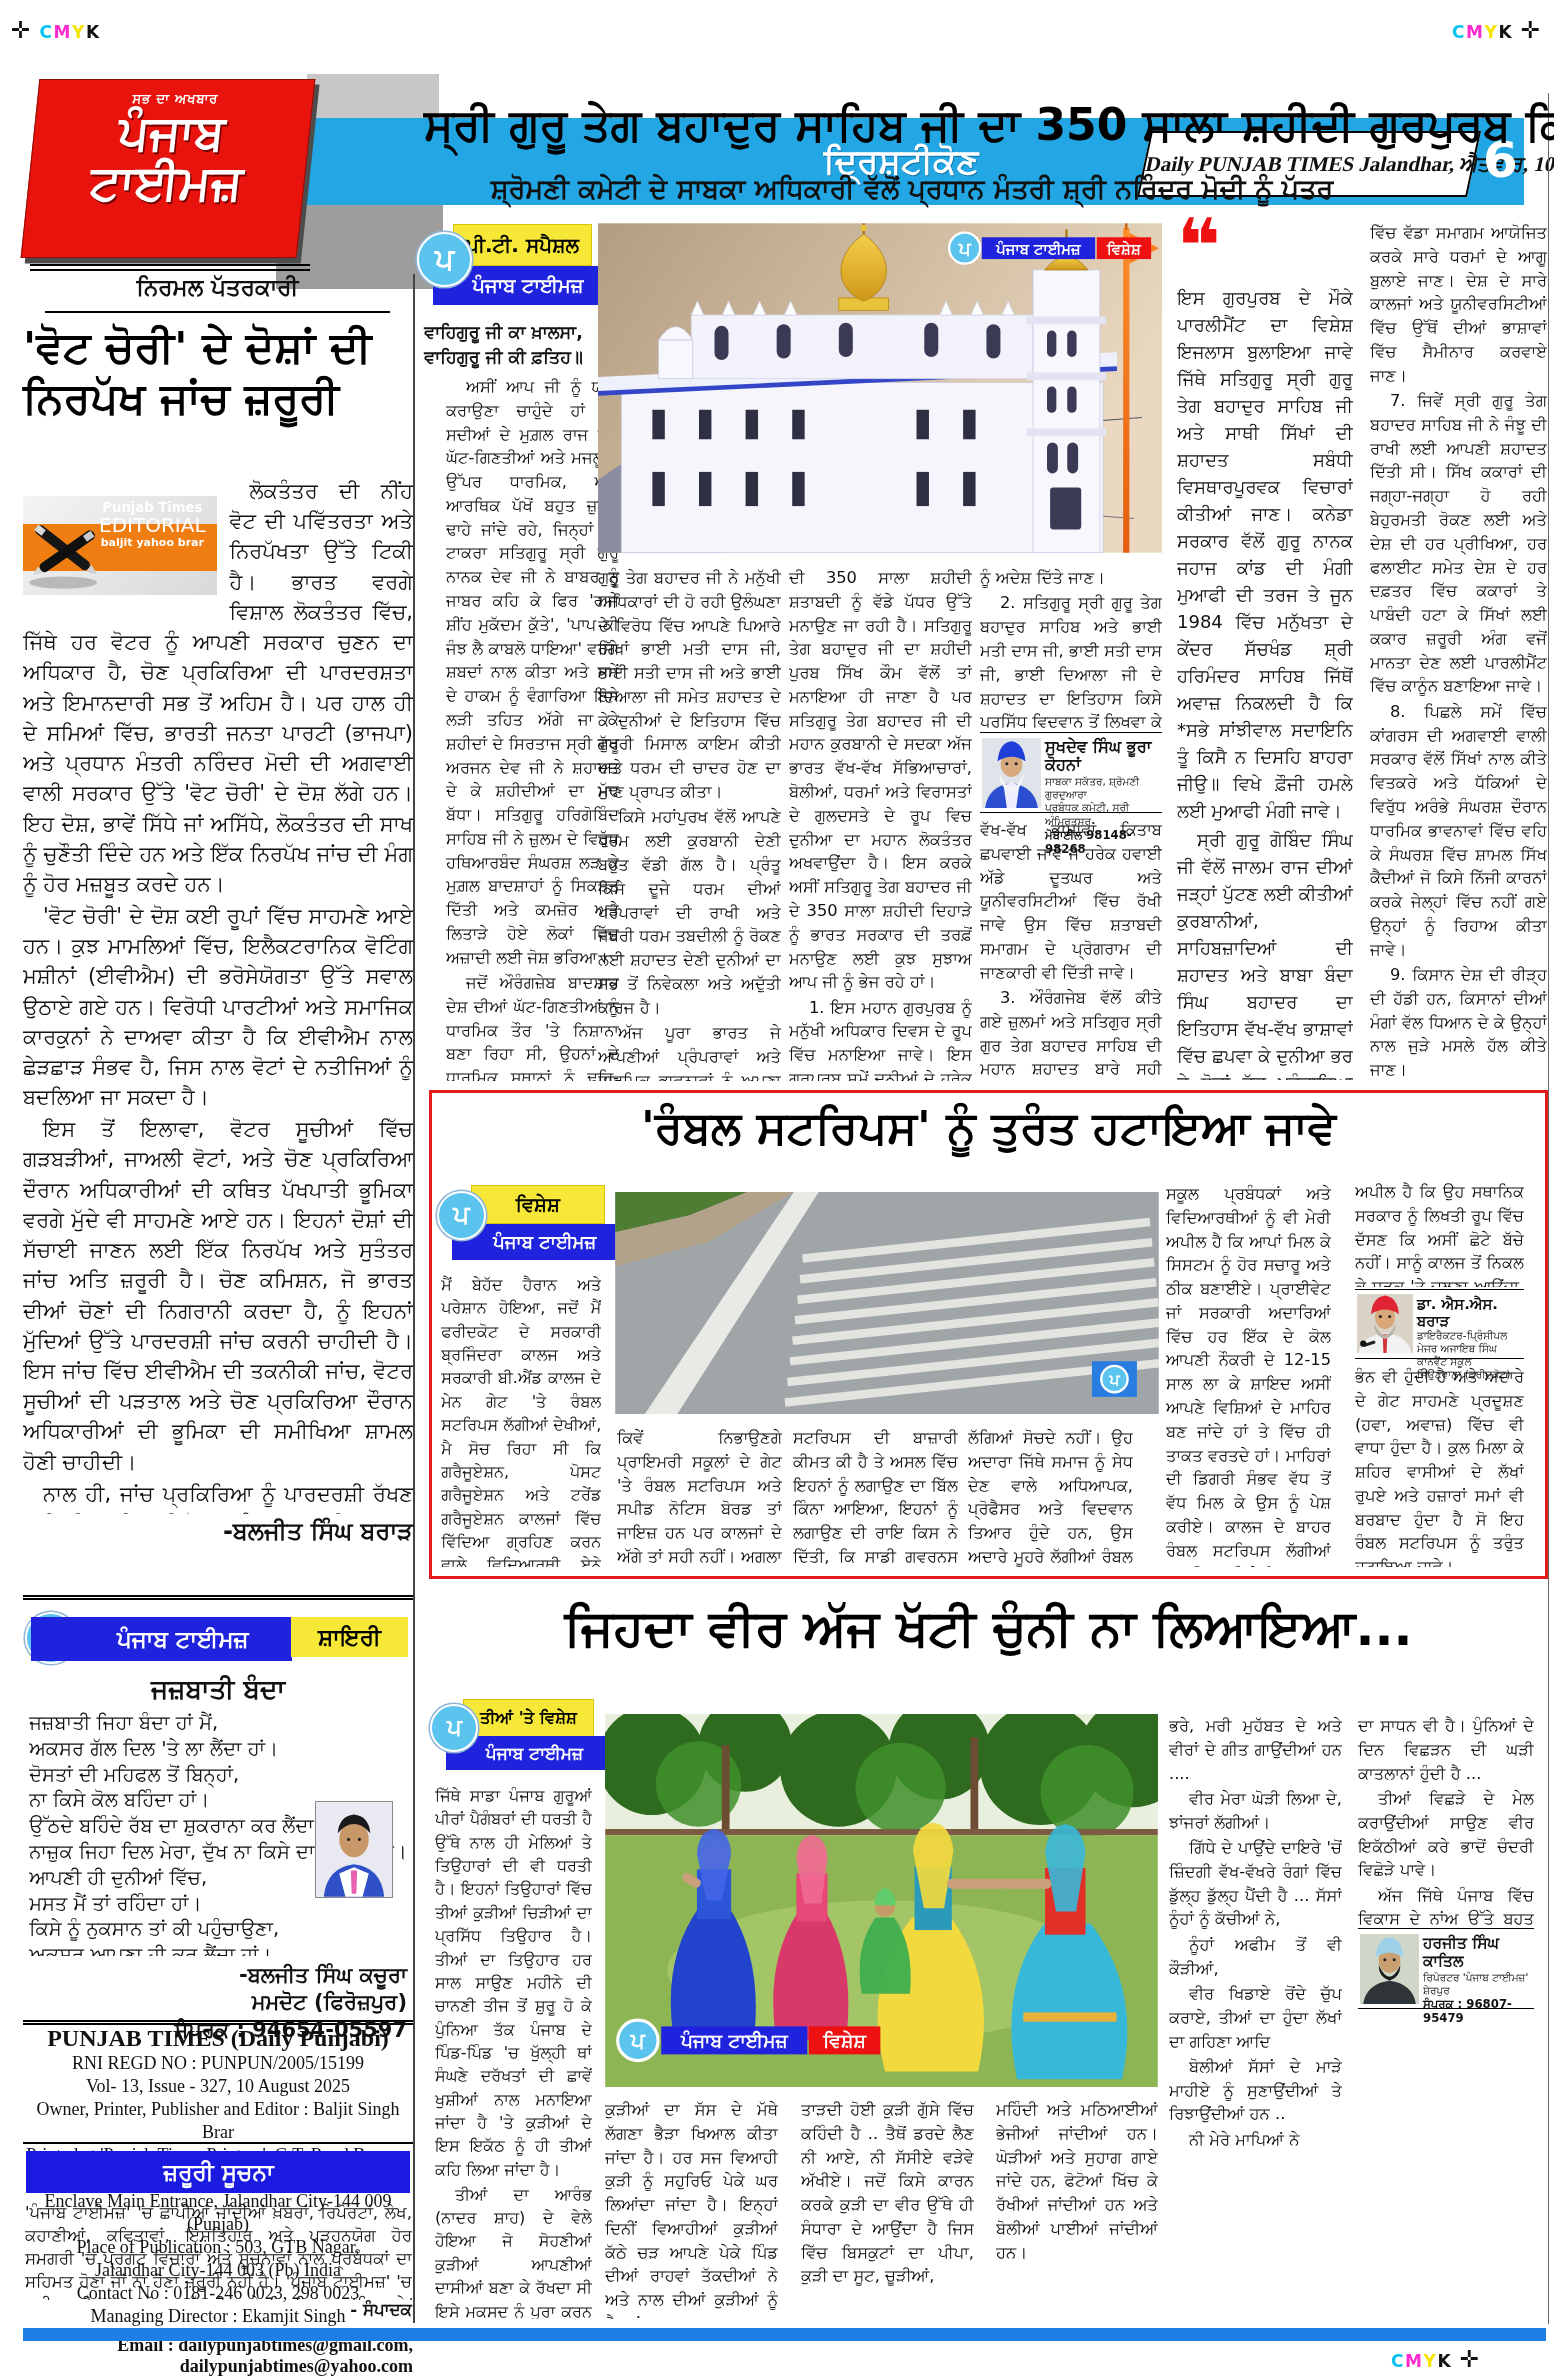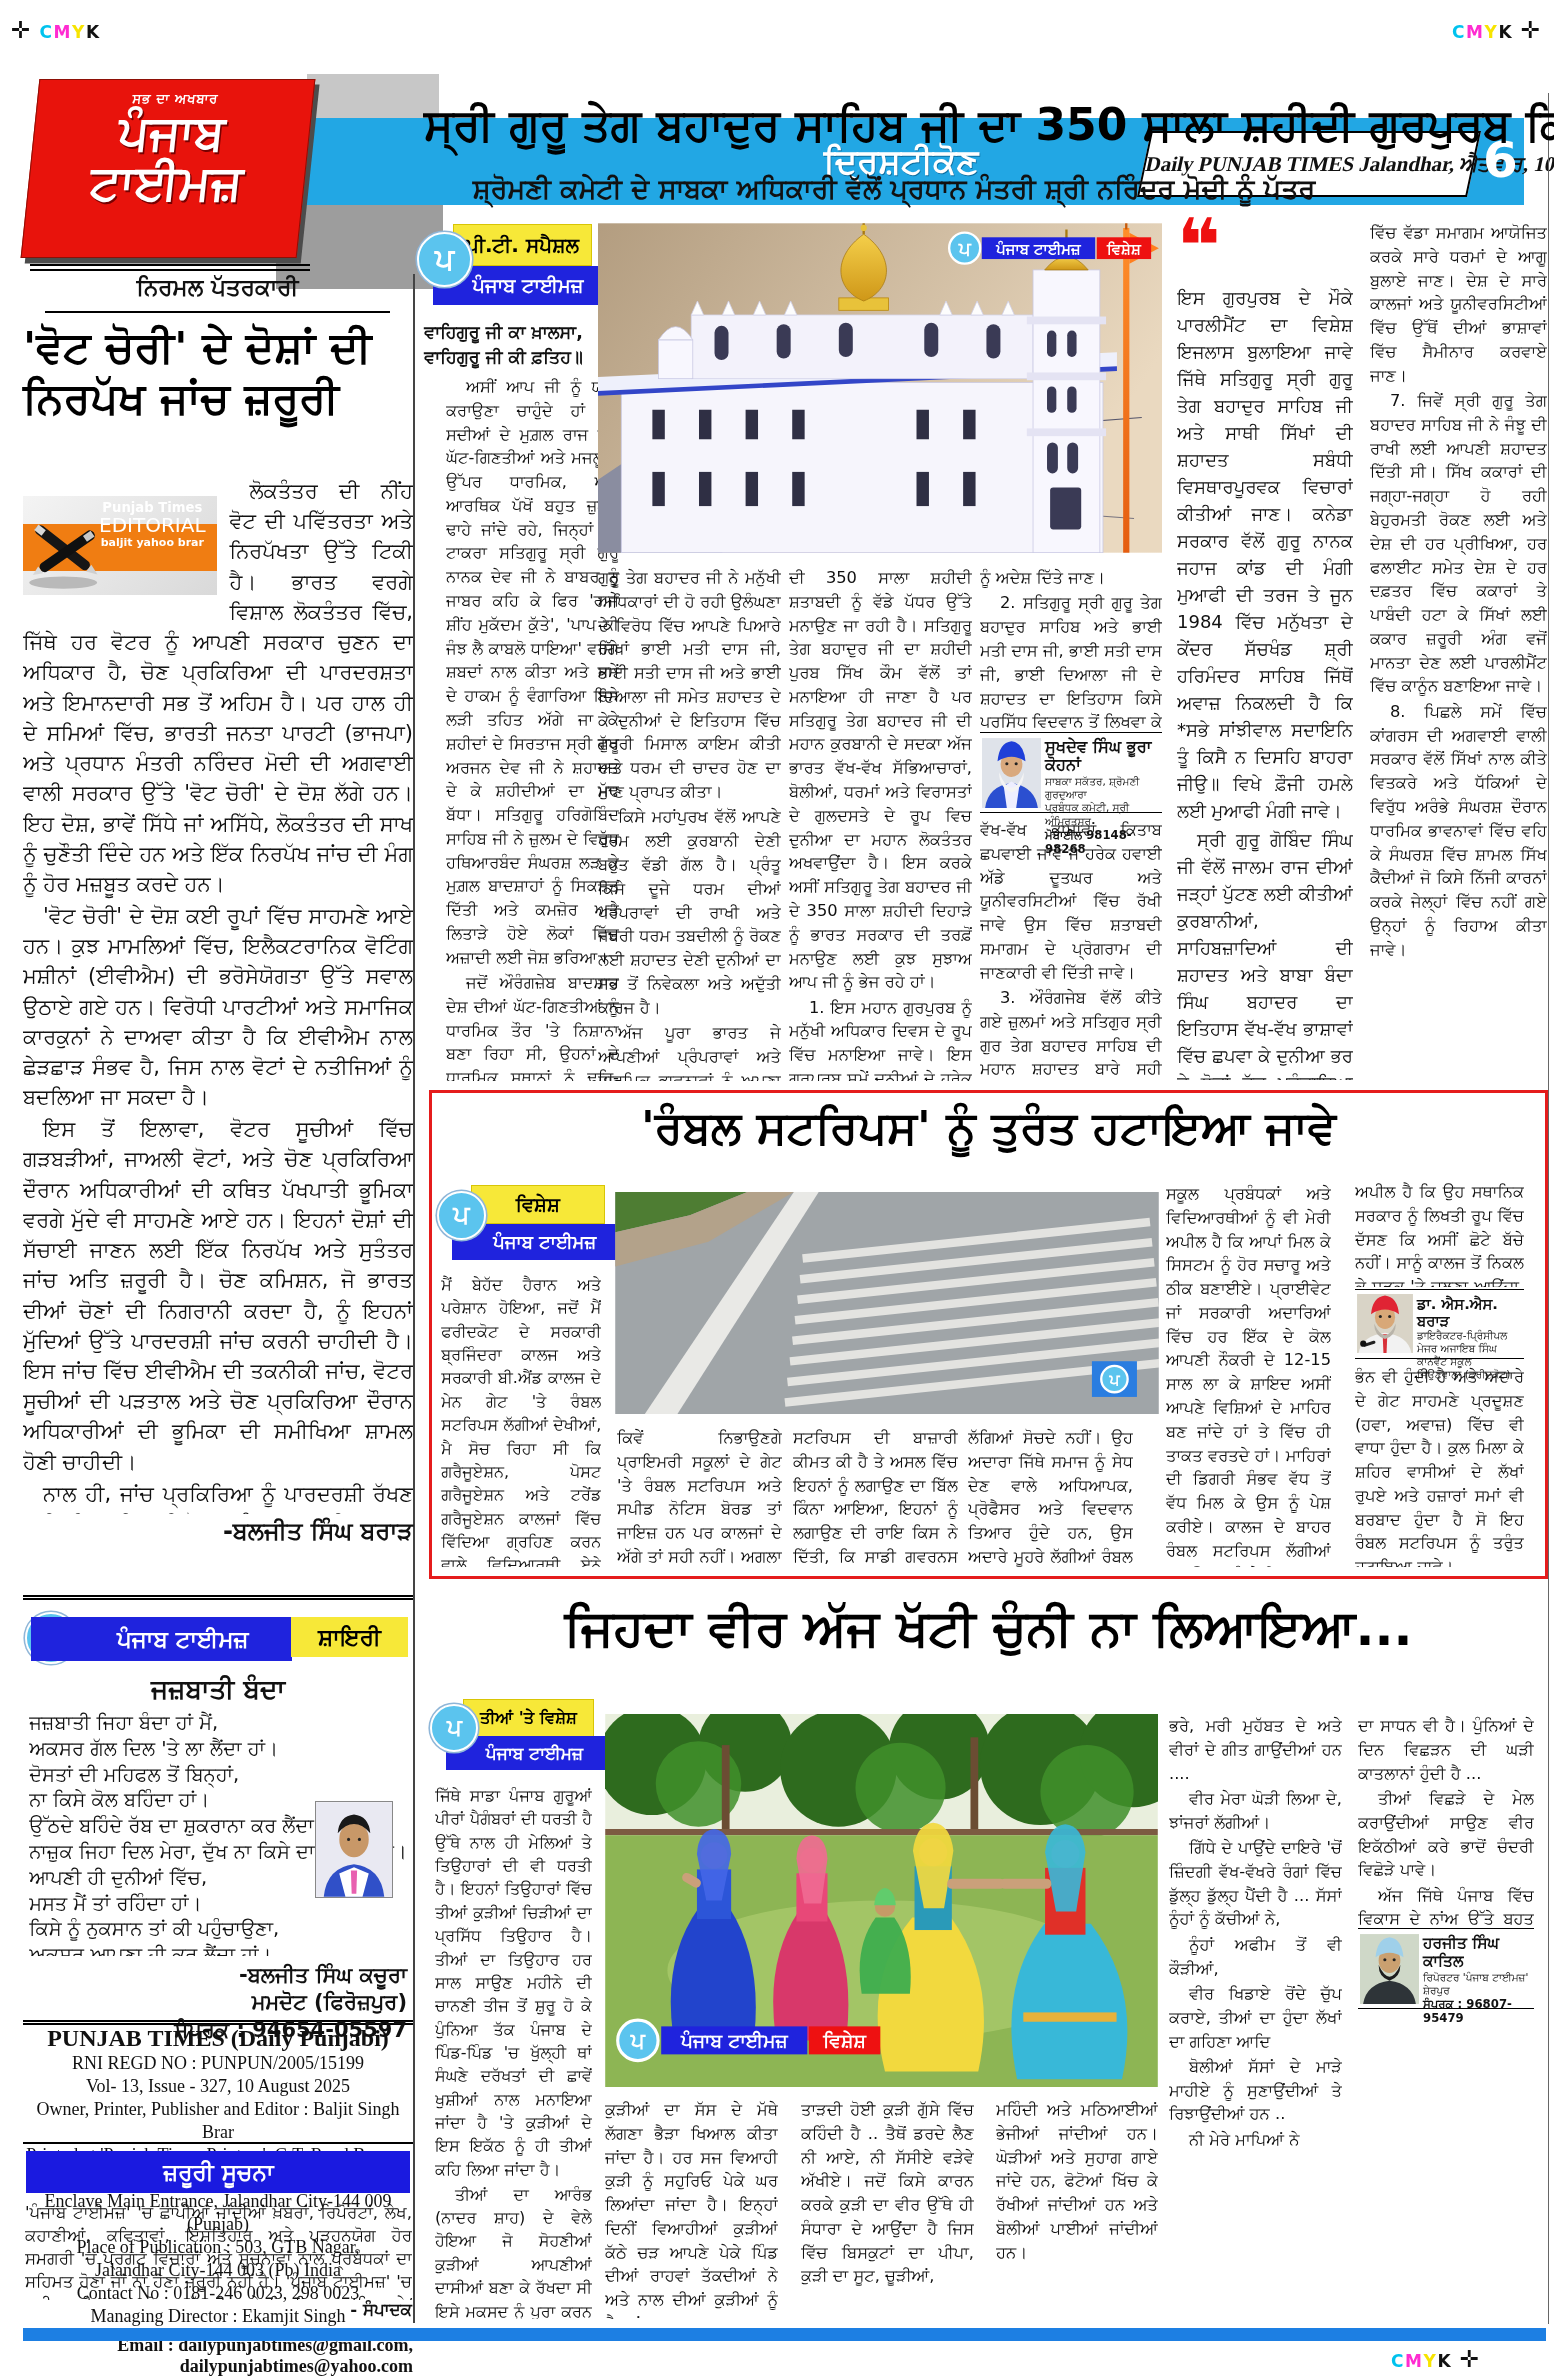--- a/index.html
+++ b/index.html
@@ -187,21 +187,21 @@
       </div>
     <div class="email">Email : dailypunjabtimes@gmail.com, dailypunjabtimes@yahoo.com</div>
   </div>
 
   <div class="abs rule" style="left:23px;top:2142px;width:390px;height:1.6px;"></div>
   <div class="abs" id="notice-bar" style="left:26.4px;top:2151px;width:384px;height:42px;">ਜ਼ਰੂਰੀ ਸੂਚਨਾ</div>
   <div class="abs hide-x" id="notice-body" style="left:25px;top:2201px;width:387px;height:99px;">'ਪੰਜਾਬ ਟਾਈਮਜ਼' 'ਚ ਛਾਪੀਆਂ ਜਾਂਦੀਆਂ ਖ਼ਬਰਾਂ, ਰਿਪੋਰਟਾਂ, ਲੇਖ, ਕਹਾਣੀਆਂ, ਕਵਿਤਾਵਾਂ, ਇਸ਼ਤਿਹਾਰ ਅਤੇ ਪੜ੍ਹਨਯੋਗ ਹੋਰ ਸਮਗਰੀ 'ਚ ਪ੍ਰਗਟ ਵਿਚਾਰਾਂ ਅਤੇ ਸੂਚਨਾਵਾਂ ਨਾਲ ਪ੍ਰਬੰਧਕਾਂ ਦਾ ਸਹਿਮਤ ਹੋਣਾ ਜਾਂ ਨਾ ਹੋਣਾ ਜ਼ਰੂਰੀ ਨਹੀਂ ਹੈ। 'ਪੰਜਾਬ ਟਾਈਮਜ਼' 'ਚ ਛਪੀ ਸਾਰੀ ਪੜ੍ਹਨਯੋਗ ਸਮੱਗਰੀ ਅਤੇ ਇਸ਼ਤਿਹਾਰਾਂ (ਡਿਸਪਲੇ/ ਕਲਾਈਫਾਈਡ) ਦੇ ਤੱਥਾਂ ਅਤੇ ਵਿਚਾਰਾਂ ਲਈ ਪ੍ਰਬੰਧਕ ਕੋਈ ਜ਼ਿੰਮੇਵਾਰੀ ਨਹੀਂ ਲੈਂਦੇ ਕਿਉਂਕਿ ਅਦਾਰਾ ਇਨ੍ਹਾਂ ਤੱਥਾਂ ਨੂੰ ਤਸਦੀਕ ਨਹੀਂ ਕਰਦਾ। ਪਾਠਕਾਂ ਨੂੰ ਬੇਨਤੀ ਹੈ ਕਿ ਉਹ ਇਨ੍ਹਾਂ ਇਸ਼ਤਿਹਾਰਾਂ, ਵਿਚਾਰਾਂ ਅਤੇ ਸੂਚਨਾਵਾਂ 'ਤੇ ਕੋਈ ਕਾਰਵਾਈ ਕਰਨ ਤੋਂ ਪਹਿਲਾਂ ਆਪਣੇ ਪੱਧਰ 'ਤੇ ਤੱਥਾਂ/ਵਿਚਾਰਾਂ ਦੀ ਪੜਤਾਲ/ਪੁਸ਼ਟੀ ਕਰ ਲੈਣ।</div>
   <div class="abs" id="notice-sig" style="left:25px;top:2299px;width:387px;">- ਸੰਪਾਦਕ</div>
 
   <div class="abs headline-xl" style="left:424px;top:101px;width:1125px;font-size:44px;text-align:center;line-height:1.1;white-space:nowrap;">ਸ੍ਰੀ ਗੁਰੂ ਤੇਗ ਬਹਾਦੁਰ ਸਾਹਿਬ ਜੀ ਦਾ 350 ਸਾਲਾ ਸ਼ਹੀਦੀ ਗੁਰਪੁਰਬ ਕਿਵੇਂ ਮਨਾਇਆ ਜਾਵੇ</div>
-  <div class="abs" style="left:416px;top:173px;width:956px;font-size:27px;font-weight:bold;text-align:center;">ਸ਼੍ਰੋਮਣੀ ਕਮੇਟੀ ਦੇ ਸਾਬਕਾ ਅਧਿਕਾਰੀ ਵੱਲੋਂ ਪ੍ਰਧਾਨ ਮੰਤਰੀ ਸ਼੍ਰੀ ਨਰਿੰਦਰ ਮੋਦੀ ਨੂੰ ਪੱਤਰ</div>
+  <div class="abs" style="left:434px;top:173px;width:956px;font-size:27px;font-weight:bold;text-align:center;">ਸ਼੍ਰੋਮਣੀ ਕਮੇਟੀ ਦੇ ਸਾਬਕਾ ਅਧਿਕਾਰੀ ਵੱਲੋਂ ਪ੍ਰਧਾਨ ਮੰਤਰੀ ਸ਼੍ਰੀ ਨਰਿੰਦਰ ਮੋਦੀ ਨੂੰ ਪੱਤਰ</div>
 
   <div class="abs" style="left:417px;top:224px;width:173px;height:85px;">
     <div class="abs badge-yellow" style="left:36px;top:0;width:137px;height:40px;font-size:20px;line-height:40px;">ਪੀ.ਟੀ. ਸਪੈਸ਼ਲ</div>
     <div class="abs badge-blue" style="left:15.5px;top:42px;width:157px;height:39px;font-size:19.4px;line-height:39px;padding-left:17px;">ਪੰਜਾਬ ਟਾਈਮਜ਼</div>
     <span class="ptlogo abs" style="left:0;top:7.8px;width:51px;height:51px;font-size:29.5px;line-height:50px;">ਪ</span>
   </div>
 
   <div class="abs" style="left:417px;top:320px;width:173px;text-align:center;font-weight:900;font-size:17.5px;line-height:1.45;">
       <div class="inv-line">ਵਾਹਿਗੁਰੂ ਜੀ ਕਾ ਖ਼ਾਲਸਾ,</div>
       <div class="inv-line">ਵਾਹਿਗੁਰੂ ਜੀ ਕੀ ਫ਼ਤਿਹ॥</div>
@@ -307,20 +307,21 @@
   <div class="abs quote-mark" style="left:1177px;top:223px;">❝</div>
   <div class="abs col cont quote-col hide-x" style="left:1177px;top:284px;width:176px;height:796px;">
       <div class="para">ਇਸ ਗੁਰਪੁਰਬ ਦੇ ਮੌਕੇ ਪਾਰਲੀਮੈਂਟ ਦਾ ਵਿਸ਼ੇਸ਼ ਇਜਲਾਸ ਬੁਲਾਇਆ ਜਾਵੇ ਜਿੱਥੇ ਸਤਿਗੁਰੂ ਸ੍ਰੀ ਗੁਰੂ ਤੇਗ ਬਹਾਦੁਰ ਸਾਹਿਬ ਜੀ ਅਤੇ ਸਾਥੀ ਸਿੱਖਾਂ ਦੀ ਸ਼ਹਾਦਤ ਸਬੰਧੀ ਵਿਸਥਾਰਪੂਰਵਕ ਵਿਚਾਰਾਂ ਕੀਤੀਆਂ ਜਾਣ। ਕਨੇਡਾ ਸਰਕਾਰ ਵੱਲੋਂ ਗੁਰੂ ਨਾਨਕ ਜਹਾਜ ਕਾਂਡ ਦੀ ਮੰਗੀ ਮੁਆਫੀ ਦੀ ਤਰਜ ਤੇ ਜੂਨ 1984 ਵਿੱਚ ਮਨੁੱਖਤਾ ਦੇ ਕੇਂਦਰ ਸੱਚਖੰਡ ਸ਼੍ਰੀ ਹਰਿਮੰਦਰ ਸਾਹਿਬ ਜਿੱਥੋਂ ਅਵਾਜ਼ ਨਿਕਲਦੀ ਹੈ ਕਿ *ਸਭੇ ਸਾਂਝੀਵਾਲ ਸਦਾਇਨਿ ਤੂੰ ਕਿਸੈ ਨ ਦਿਸਹਿ ਬਾਹਰਾ ਜੀਉ॥ ਵਿਖੇ ਫ਼ੌਜੀ ਹਮਲੇ ਲਈ ਮੁਆਫੀ ਮੰਗੀ ਜਾਵੇ।</div>
       <div class="para">ਸ੍ਰੀ ਗੁਰੂ ਗੋਬਿੰਦ ਸਿੰਘ ਜੀ ਵੱਲੋਂ ਜਾਲਮ ਰਾਜ ਦੀਆਂ ਜੜ੍ਹਾਂ ਪੁੱਟਣ ਲਈ ਕੀਤੀਆਂ ਕੁਰਬਾਨੀਆਂ, ਸਾਹਿਬਜ਼ਾਦਿਆਂ ਦੀ ਸ਼ਹਾਦਤ ਅਤੇ ਬਾਬਾ ਬੰਦਾ ਸਿੰਘ ਬਹਾਦਰ ਦਾ ਇਤਿਹਾਸ ਵੱਖ-ਵੱਖ ਭਾਸ਼ਾਵਾਂ ਵਿੱਚ ਛਪਵਾ ਕੇ ਦੁਨੀਆ ਭਰ ਦੇ ਲੋਕਾਂ ਤੱਕ ਪਹੁੰਚਾਇਆ ਜਾਵੇ।</div>
     </div>
 
   <div class="abs col cont bodytext hide-x" style="left:1370px;top:221px;width:177px;height:860px;">
       <div class="para">ਵਿੱਚ ਵੱਡਾ ਸਮਾਗਮ ਆਯੋਜਿਤ ਕਰਕੇ ਸਾਰੇ ਧਰਮਾਂ ਦੇ ਆਗੂ ਬੁਲਾਏ ਜਾਣ। ਦੇਸ਼ ਦੇ ਸਾਰੇ ਕਾਲਜਾਂ ਅਤੇ ਯੂਨੀਵਰਸਿਟੀਆਂ ਵਿੱਚ ਉੱਥੋਂ ਦੀਆਂ ਭਾਸ਼ਾਵਾਂ ਵਿੱਚ ਸੈਮੀਨਾਰ ਕਰਵਾਏ ਜਾਣ।</div>
       <div class="para">7. ਜਿਵੇਂ ਸ੍ਰੀ ਗੁਰੂ ਤੇਗ ਬਹਾਦਰ ਸਾਹਿਬ ਜੀ ਨੇ ਜੰਝੂ ਦੀ ਰਾਖੀ ਲਈ ਆਪਣੀ ਸ਼ਹਾਦਤ ਦਿੱਤੀ ਸੀ। ਸਿੱਖ ਕਕਾਰਾਂ ਦੀ ਜਗ੍ਹਾ-ਜਗ੍ਹਾ ਹੋ ਰਹੀ ਬੇਹੁਰਮਤੀ ਰੋਕਣ ਲਈ ਅਤੇ ਦੇਸ਼ ਦੀ ਹਰ ਪ੍ਰੀਖਿਆ, ਹਰ ਫਲਾਈਟ ਸਮੇਤ ਦੇਸ਼ ਦੇ ਹਰ ਦਫ਼ਤਰ ਵਿੱਚ ਕਕਾਰਾਂ ਤੇ ਪਾਬੰਦੀ ਹਟਾ ਕੇ ਸਿੱਖਾਂ ਲਈ ਕਕਾਰ ਜ਼ਰੂਰੀ ਅੰਗ ਵਜੋਂ ਮਾਨਤਾ ਦੇਣ ਲਈ ਪਾਰਲੀਮੈਂਟ ਵਿੱਚ ਕਾਨੂੰਨ ਬਣਾਇਆ ਜਾਵੇ।</div>
       <div class="para">8. ਪਿਛਲੇ ਸਮੇਂ ਵਿੱਚ ਕਾਂਗਰਸ ਦੀ ਅਗਵਾਈ ਵਾਲੀ ਸਰਕਾਰ ਵੱਲੋਂ ਸਿੱਖਾਂ ਨਾਲ ਕੀਤੇ ਵਿਤਕਰੇ ਅਤੇ ਧੱਕਿਆਂ ਦੇ ਵਿਰੁੱਧ ਅਰੰਭੇ ਸੰਘਰਸ਼ ਦੌਰਾਨ ਧਾਰਮਿਕ ਭਾਵਨਾਵਾਂ ਵਿੱਚ ਵਹਿ ਕੇ ਸੰਘਰਸ਼ ਵਿੱਚ ਸ਼ਾਮਲ ਸਿੱਖ ਕੈਦੀਆਂ ਜੋ ਕਿਸੇ ਨਿੱਜੀ ਕਾਰਨਾਂ ਕਰਕੇ ਜੇਲ੍ਹਾਂ ਵਿੱਚ ਨਹੀਂ ਗਏ ਉਨ੍ਹਾਂ ਨੂੰ ਰਿਹਾਅ ਕੀਤਾ ਜਾਵੇ।</div>
+      <div class="para">9. ਕਿਸਾਨ ਦੇਸ਼ ਦੀ ਰੀੜ੍ਹ ਦੀ ਹੱਡੀ ਹਨ, ਕਿਸਾਨਾਂ ਦੀਆਂ ਮੰਗਾਂ ਵੱਲ ਧਿਆਨ ਦੇ ਕੇ ਉਨ੍ਹਾਂ ਨਾਲ ਜੁੜੇ ਮਸਲੇ ਹੱਲ ਕੀਤੇ ਜਾਣ।</div>
     </div>
 
   <div class="abs col cont bodytext hide-x" style="left:598px;top:566px;width:183px;height:515px;">
       <div class="para">ਗੁਰੂ ਤੇਗ ਬਹਾਦਰ ਜੀ ਨੇ ਮਨੁੱਖੀ ਅਧਿਕਾਰਾਂ ਦੀ ਹੋ ਰਹੀ ਉਲੰਘਣਾ ਦੇ ਵਿਰੋਧ ਵਿੱਚ ਆਪਣੇ ਪਿਆਰੇ ਸਿੱਖਾਂ ਭਾਈ ਮਤੀ ਦਾਸ ਜੀ, ਭਾਈ ਸਤੀ ਦਾਸ ਜੀ ਅਤੇ ਭਾਈ ਦਿਆਲਾ ਜੀ ਸਮੇਤ ਸ਼ਹਾਦਤ ਦੇ ਕੇ ਦੁਨੀਆਂ ਦੇ ਇਤਿਹਾਸ ਵਿੱਚ ਵੱਖਰੀ ਮਿਸਾਲ ਕਾਇਮ ਕੀਤੀ ਅਤੇ ਧਰਮ ਦੀ ਚਾਦਰ ਹੋਣ ਦਾ ਮਾਣ ਪ੍ਰਾਪਤ ਕੀਤਾ।</div>
       <div class="para">ਕਿਸੇ ਮਹਾਂਪੁਰਖ ਵੱਲੋਂ ਆਪਣੇ ਧਰਮ ਲਈ ਕੁਰਬਾਨੀ ਦੇਣੀ ਬਹੁਤ ਵੱਡੀ ਗੱਲ ਹੈ। ਪ੍ਰੰਤੂ ਕਿਸੇ ਦੂਜੇ ਧਰਮ ਦੀਆਂ ਪਰੰਪਰਾਵਾਂ ਦੀ ਰਾਖੀ ਅਤੇ ਜਬਰੀ ਧਰਮ ਤਬਦੀਲੀ ਨੂੰ ਰੋਕਣ ਲਈ ਸ਼ਹਾਦਤ ਦੇਣੀ ਦੁਨੀਆਂ ਦਾ ਸਭ ਤੋਂ ਨਿਵੇਕਲਾ ਅਤੇ ਅਦੁੱਤੀ ਕਾਰਜ ਹੈ।</div>
       <div class="para">ਅੱਜ ਪੂਰਾ ਭਾਰਤ ਜੇ ਆਪਣੀਆਂ ਪ੍ਰੰਪਰਾਵਾਂ ਅਤੇ ਧਾਰਮਿਕ ਭਾਵਨਾਵਾਂ ਨੂੰ ਅਪਣਾ ਕੇ ਜੀਵਨ ਜਿਉਣ ਲਈ ਅਜਾਦ ਹੈ ਤਾਂ ਸਿੱਖ ਗੁਰੂ ਸਾਹਿਬਾਨ ਅਤੇ ਉਨ੍ਹਾਂ ਦੇ ਸਮਕਾਲੀ ਮਹਾਨ ਗੁਰਸਿੱਖਾਂ ਦੀਆਂ ਕੁਰਬਾਨੀਆਂ ਸਦਕਾ ਹੀ ਹੈ।</div>
     </div>
   <div class="abs col cont bodytext hide-x" style="left:789px;top:566px;width:183px;height:515px;">
       <div class="para">ਦੀ 350 ਸਾਲਾ ਸ਼ਹੀਦੀ ਸ਼ਤਾਬਦੀ ਨੂੰ ਵੱਡੇ ਪੱਧਰ ਉੱਤੇ ਮਨਾਉਣ ਜਾ ਰਹੀ ਹੈ। ਸਤਿਗੁਰੂ ਤੇਗ ਬਹਾਦੁਰ ਜੀ ਦਾ ਸ਼ਹੀਦੀ ਪੁਰਬ ਸਿੱਖ ਕੌਮ ਵੱਲੋਂ ਤਾਂ ਮਨਾਇਆ ਹੀ ਜਾਣਾ ਹੈ ਪਰ ਸਤਿਗੁਰੂ ਤੇਗ ਬਹਾਦਰ ਜੀ ਦੀ ਮਹਾਨ ਕੁਰਬਾਨੀ ਦੇ ਸਦਕਾ ਅੱਜ ਭਾਰਤ ਵੱਖ-ਵੱਖ ਸੱਭਿਆਚਾਰਾਂ, ਬੋਲੀਆਂ, ਧਰਮਾਂ ਅਤੇ ਵਿਰਾਸਤਾਂ ਦੇ ਗੁਲਦਸਤੇ ਦੇ ਰੂਪ ਵਿਚ ਦੁਨੀਆ ਦਾ ਮਹਾਨ ਲੋਕਤੰਤਰ ਅਖਵਾਉਂਦਾ ਹੈ। ਇਸ ਕਰਕੇ ਅਸੀਂ ਸਤਿਗੁਰੂ ਤੇਗ ਬਹਾਦਰ ਜੀ ਦੇ 350 ਸਾਲਾ ਸ਼ਹੀਦੀ ਦਿਹਾੜੇ ਨੂੰ ਭਾਰਤ ਸਰਕਾਰ ਦੀ ਤਰਫ਼ੋਂ ਮਨਾਉਣ ਲਈ ਕੁਝ ਸੁਝਾਅ ਆਪ ਜੀ ਨੂੰ ਭੇਜ ਰਹੇ ਹਾਂ।</div>
       <div class="para">1. ਇਸ ਮਹਾਨ ਗੁਰਪੁਰਬ ਨੂੰ ਮਨੁੱਖੀ ਅਧਿਕਾਰ ਦਿਵਸ ਦੇ ਰੂਪ ਵਿੱਚ ਮਨਾਇਆ ਜਾਵੇ। ਇਸ ਗੁਰਪੁਰਬ ਸਮੇਂ ਦੁਨੀਆਂ ਦੇ ਹਰੇਕ ਦੇਸ਼ ਵਿੱਚ ਭਾਰਤ ਦੇ ਦੂਤਘਰਾਂ ਵਿੱਚ ਮਨਾਇਆ ਜਾਵੇ ਅਤੇ ਸ਼ਹਾਦਤ ਸਬੰਧੀ ਸਟੀਕ ਜਾਣਕਾਰੀ ਸਾਂਝੀ ਕੀਤੀ ਜਾਵੇ। ਦੇਸ਼ ਦੇ ਸਾਰੇ ਰਾਜਾਂ ਵਿੱਚ ਇਸ ਮਹਾਨ ਸ਼ਹੀਦੀ ਦਿਹਾੜੇ ਨੂੰ ਮਨਾਉਣ ਲਈ ਸਾਂਝੇ ਸਮਾਗਮ ਕੀਤੇ ਜਾਣ ਅਤੇ</div>

